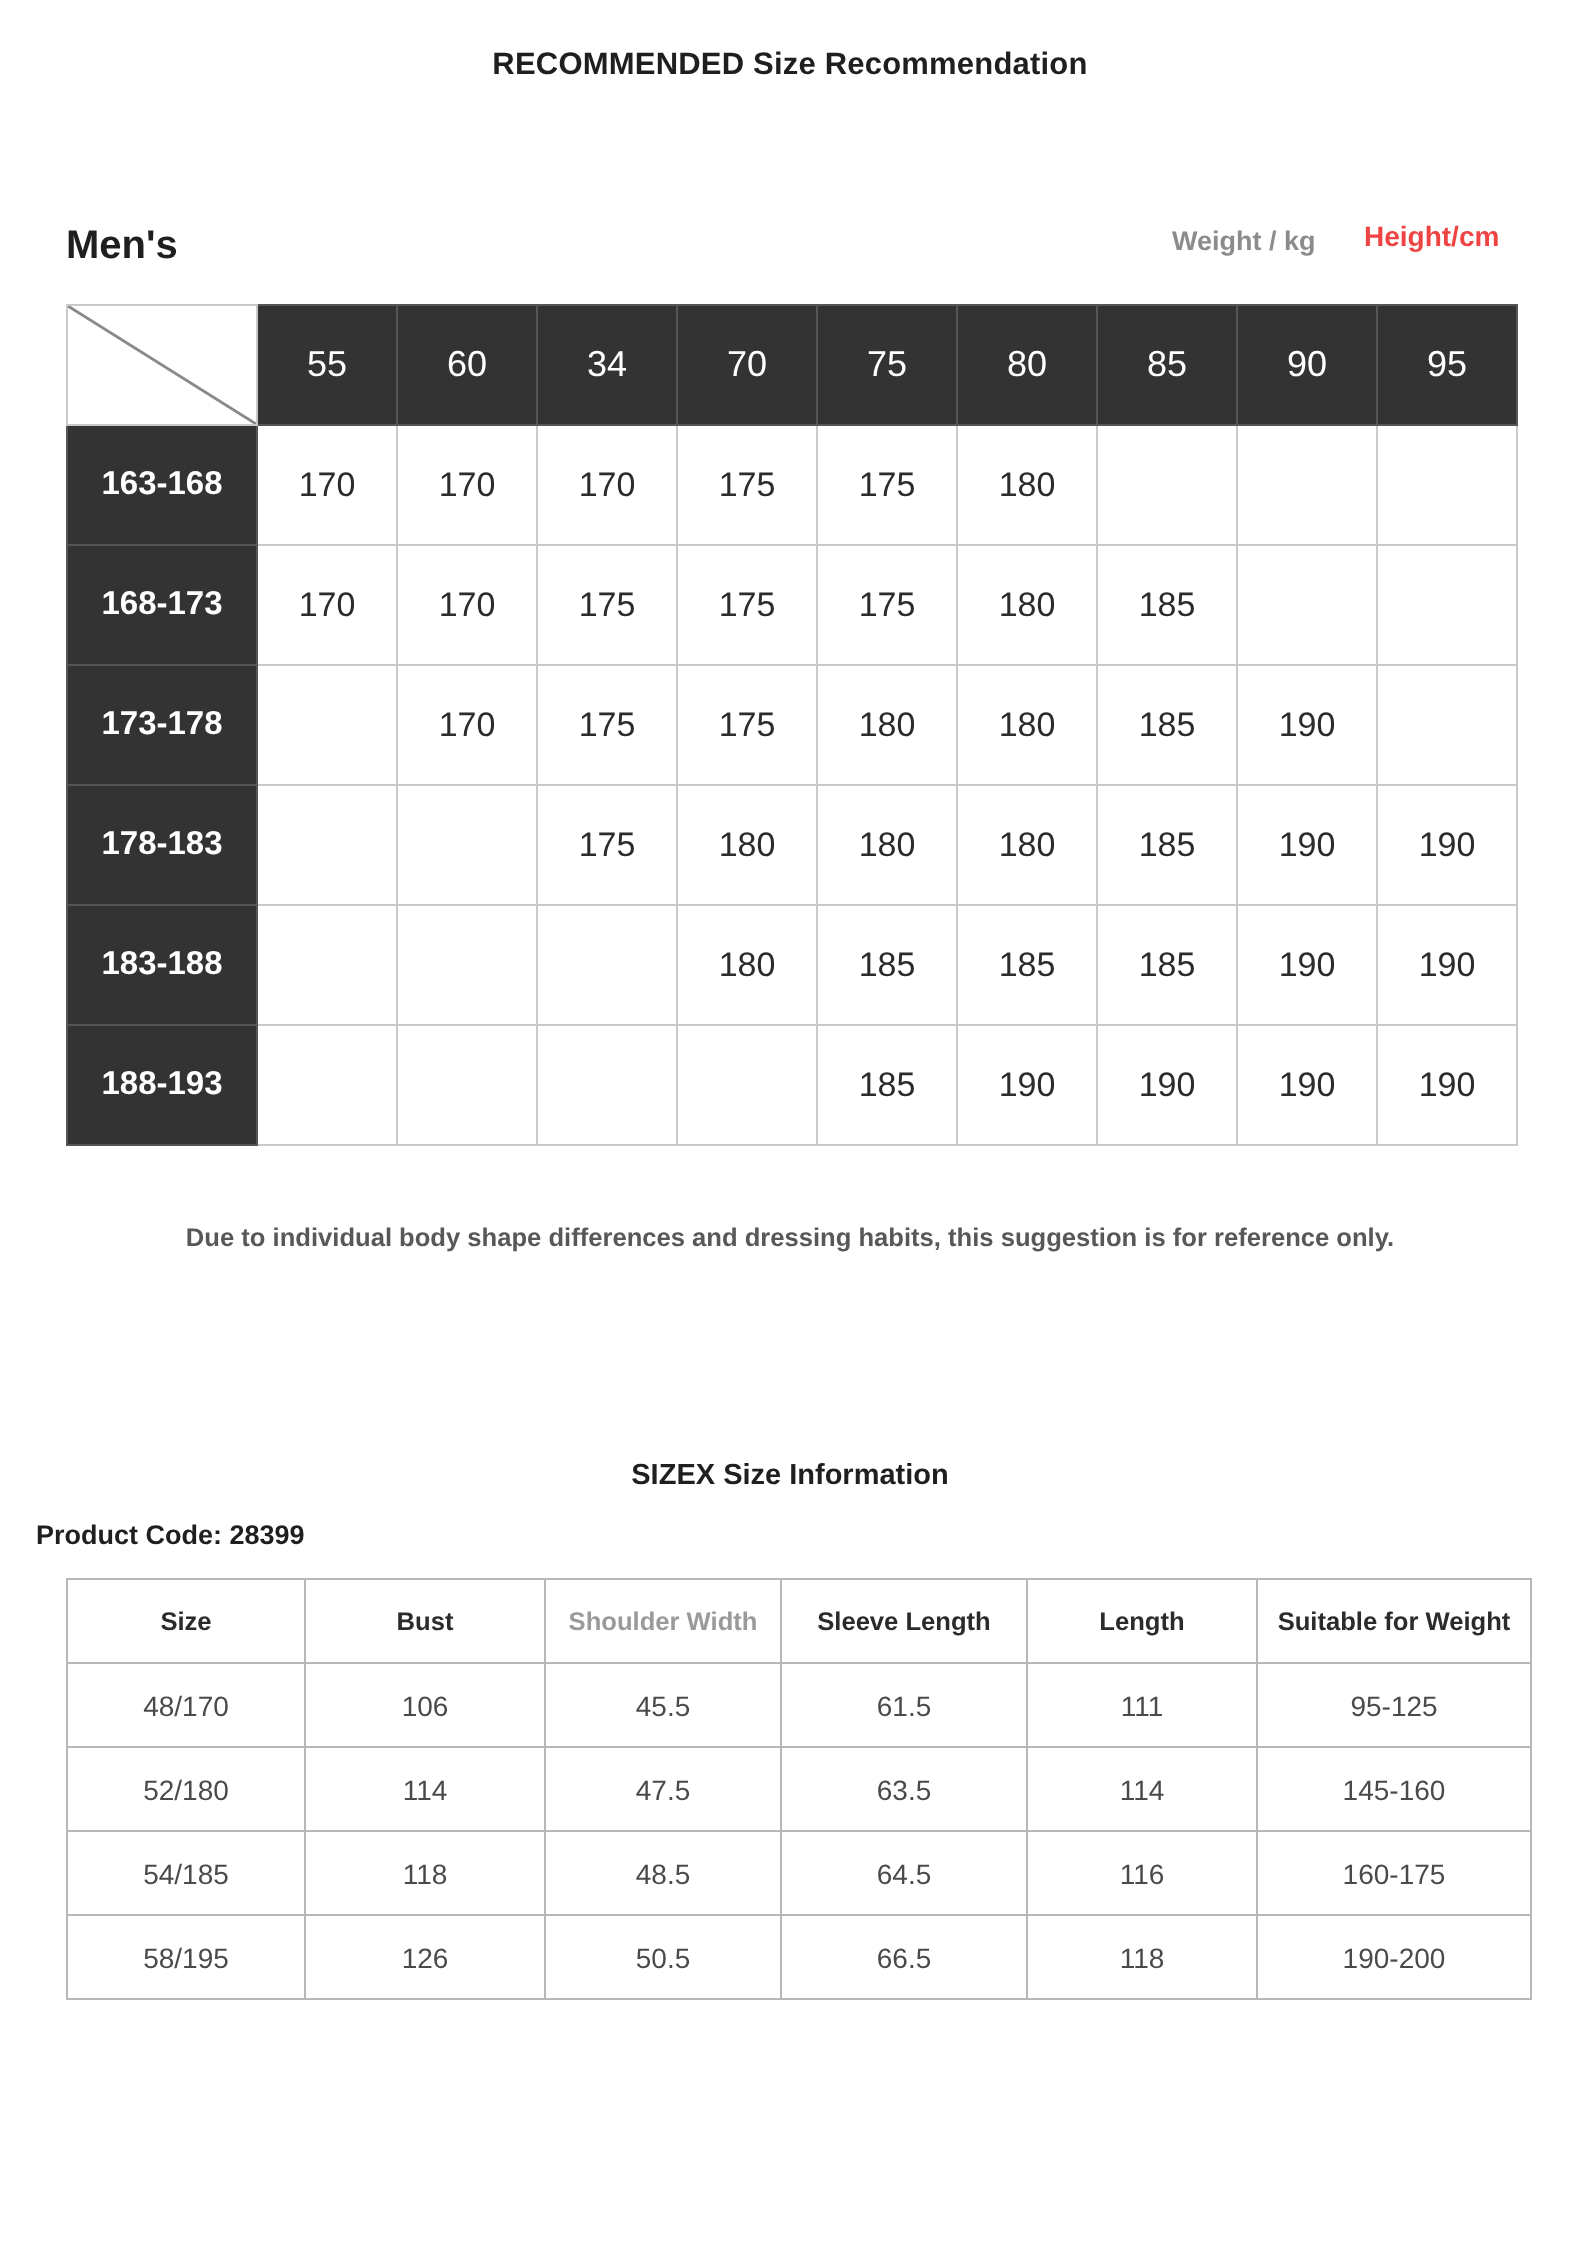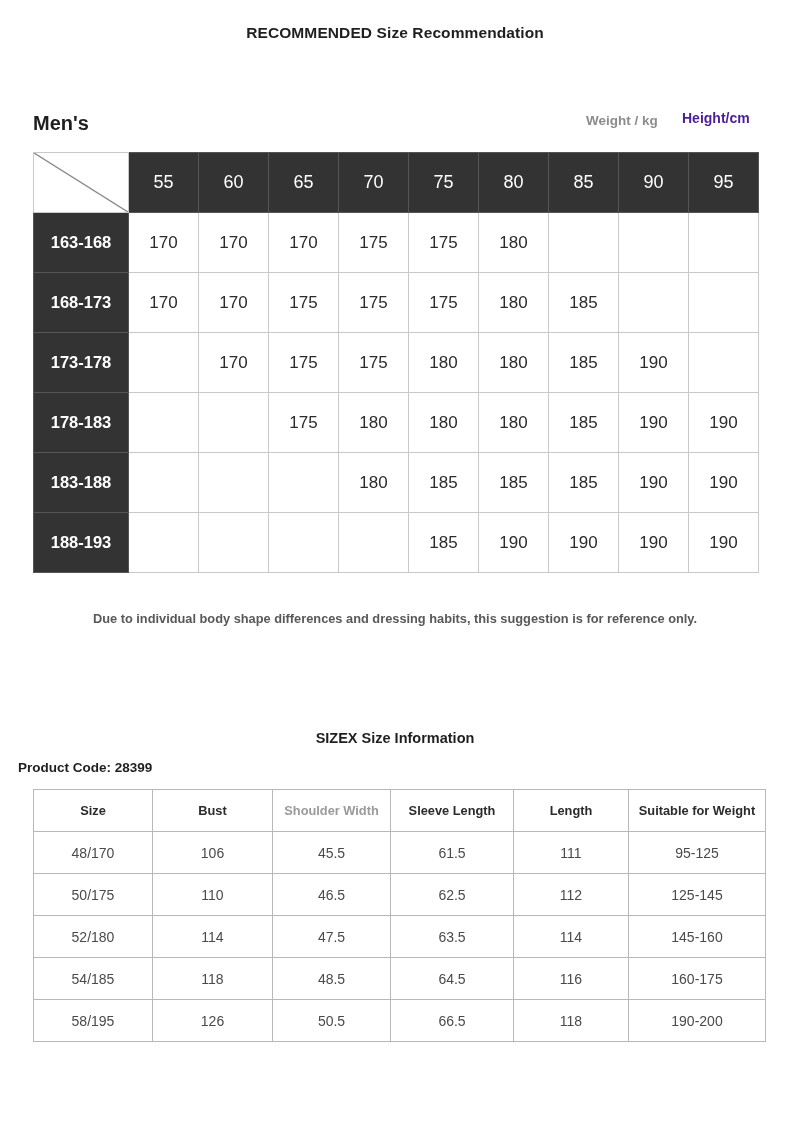--- a/index.html
+++ b/index.html
@@ -23,21 +23,21 @@
   .gender-label {
     position: absolute; left: 33px; top: 112px;
     font-size: 20px; font-weight: 700; color: #1f1f1f;
   }
   .unit-weight {
     position: absolute; left: 586px; top: 113px;
     font-size: 13.5px; font-weight: 700; color: #8c8c8c;
   }
   .unit-height {
     position: absolute; left: 682px; top: 110px;
-    font-size: 14px; font-weight: 700; color: #4c1d95; text-align: right;
+    font-size: 14px; font-weight: 700; color: #ef4444; text-align: right;
   }
 
   table.size-grid {
     position: absolute; left: 33px; top: 152px;
     border-collapse: collapse;
     table-layout: fixed;
   }
   table.size-grid td {
     width: 70px; height: 60px;
     text-align: center; vertical-align: middle;
@@ -139,21 +139,21 @@
       <tr>
         <td class="corner">
           <svg class="diag" viewBox="0 0 95 60" preserveAspectRatio="none">
             <line x1="0" y1="0" x2="95" y2="60" stroke="#8a8a8a" stroke-width="1.4"></line>
           </svg>
           <span class="lbl-w">Weight</span>
           <span class="lbl-h">Height</span>
         </td>
       <td class="hdr">55</td>
           <td class="hdr">60</td>
-          <td class="hdr">65</td>
+          <td class="hdr">34</td>
           <td class="hdr">70</td>
           <td class="hdr">75</td>
           <td class="hdr">80</td>
           <td class="hdr">85</td>
           <td class="hdr">90</td>
           <td class="hdr">95</td>
         </tr>
     <tr>
           <td class="rowhdr">163-168</td>
           <td>170</td>
@@ -257,28 +257,20 @@
     <tbody>
         <tr>
           <td>48/170</td>
           <td>106</td>
           <td>45.5</td>
           <td>61.5</td>
           <td>111</td>
           <td>95-125</td>
         </tr>
         <tr>
-          <td>50/175</td>
-          <td>110</td>
-          <td>46.5</td>
-          <td>62.5</td>
-          <td>112</td>
-          <td>125-145</td>
-        </tr>
-        <tr>
           <td>52/180</td>
           <td>114</td>
           <td>47.5</td>
           <td>63.5</td>
           <td>114</td>
           <td>145-160</td>
         </tr>
         <tr>
           <td>54/185</td>
           <td>118</td>

